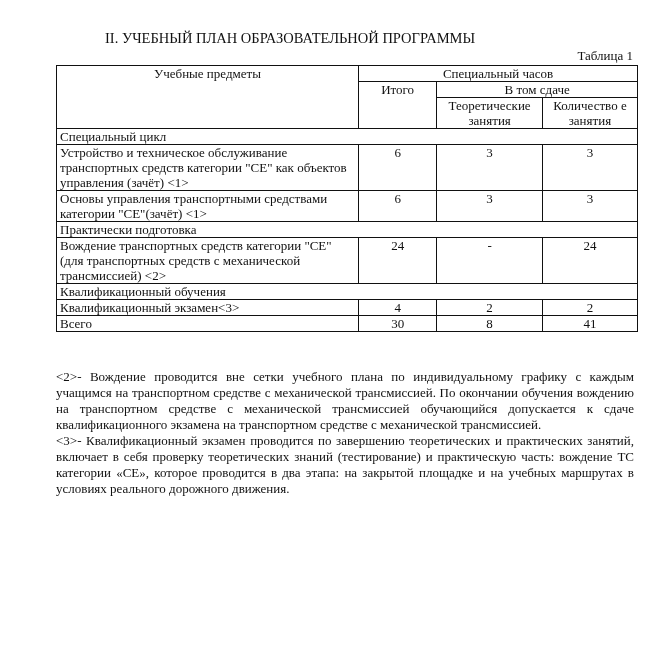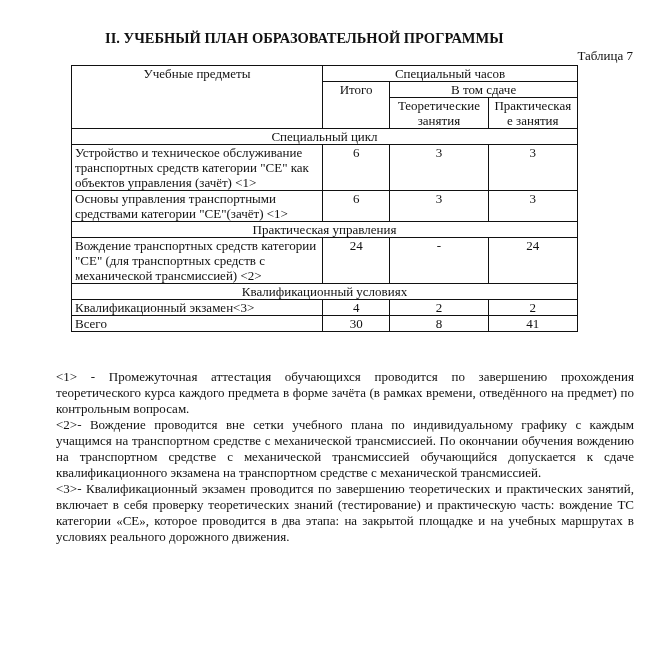--- a/index.html
+++ b/index.html
@@ -3,119 +3,118 @@
 <meta charset="utf-8">
 <style>
   html, body { margin: 0; padding: 0; background: #ffffff; }
   body {
     width: 659px; height: 664px; position: relative; overflow: hidden;
     font-family: "Liberation Serif", "DejaVu Serif", serif;
     color: #111111;
   }
   .title {
     position: absolute; left: 105px; top: 30px;
-    font-size: 14.5px; font-weight: bold; letter-spacing: 0px;
+    font-size: 14.5px; font-weight: normal; letter-spacing: 0px;
     white-space: nowrap;
   }
   .table-caption {
     position: absolute; right: 26px; top: 48px;
     font-size: 13px; white-space: nowrap;
   }
   table.plan {
     position: absolute; left: 56px; top: 65px;
-    width: 507px;
+    width: 582px;
     border-collapse: collapse;
-    font-size: 13px; line-height: 15px; margin-left: 15px;
+    font-size: 13px; line-height: 15px;
   }
   table.plan td {
     border: 1px solid #111111;
     padding: 0 3px;
     vertical-align: top;
   }
   .c { text-align: center; }
   .col-subject { width: 289px; }
   .col-total { width: 75px; }
   .col-theory { width: 101px; }
   .col-practice { width: 91px; }
-  .section td { text-align: center; }
+  .section td { }
   .notes {
     position: absolute; left: 56px; top: 369px; width: 578px;
     font-size: 13px; line-height: 16px; text-align: justify;
   }
   .notes p { margin: 0; }
 </style>
 </head>
 <body>
 
 <div class="title">II. УЧЕБНЫЙ ПЛАН ОБРАЗОВАТЕЛЬНОЙ ПРОГРАММЫ</div>
-<div class="table-caption">Таблица 7</div>
+<div class="table-caption">Таблица 1</div>
 
 <table class="plan">
   <colgroup>
     <col class="col-subject">
       <col class="col-total">
       <col class="col-theory">
       <col class="col-practice">
   </colgroup>
   <tbody>
       <tr>
     <td rowspan="3" class="c">Учебные предметы</td>
     <td colspan="3" class="c">Специальный часов</td>
   </tr>
   <tr>
     <td rowspan="2" class="c">Итого</td>
     <td colspan="2" class="c">В том сдаче</td>
   </tr>
   <tr>
     <td class="c">Теоретические занятия</td>
-    <td class="c">Практическая е занятия</td>
+    <td class="c">Количество е занятия</td>
   </tr>
 
   <tr class="section">
     <td colspan="4">Специальный цикл</td>
   </tr>
   <tr>
     <td>Устройство и техническое обслуживание транспортных средств категории "CE" как объектов управления (зачёт) &lt;1&gt;</td>
     <td class="c">6</td>
     <td class="c">3</td>
     <td class="c">3</td>
   </tr>
   <tr>
     <td>Основы управления транспортными средствами категории "CE"(зачёт) &lt;1&gt;</td>
     <td class="c">6</td>
     <td class="c">3</td>
     <td class="c">3</td>
   </tr>
 
   <tr class="section">
-    <td colspan="4">Практическая управления</td>
+    <td colspan="4">Практически подготовка</td>
   </tr>
   <tr>
     <td>Вождение транспортных средств категории "CE" (для транспортных средств с механической трансмиссией) &lt;2&gt;</td>
     <td class="c">24</td>
     <td class="c">-</td>
     <td class="c">24</td>
   </tr>
 
   <tr class="section">
-    <td colspan="4">Квалификационный условиях</td>
+    <td colspan="4">Квалификационный обучения</td>
   </tr>
   <tr>
     <td>Квалификационный экзамен&lt;3&gt;</td>
     <td class="c">4</td>
     <td class="c">2</td>
     <td class="c">2</td>
   </tr>
 
   <tr>
     <td>Всего</td>
     <td class="c">30</td>
     <td class="c">8</td>
     <td class="c">41</td>
   </tr>
 </tbody>
   </table>
 
 <div class="notes">
-  <p>&lt;1&gt; - Промежуточная аттестация обучающихся проводится по завершению прохождения теоретического курса каждого предмета в форме зачёта (в рамках времени, отведённого на предмет) по контрольным вопросам.</p>
   <p>&lt;2&gt;- Вождение проводится вне сетки учебного плана по индивидуальному графику с каждым учащимся на транспортном средстве с механической трансмиссией. По окончании обучения вождению на транспортном средстве с механической трансмиссией обучающийся допускается к сдаче квалификационного экзамена на транспортном средстве с механической трансмиссией.</p>
   <p>&lt;3&gt;- Квалификационный экзамен проводится по завершению теоретических и практических занятий, включает в себя проверку теоретических знаний (тестирование) и практическую часть: вождение ТС категории «CE», которое проводится в два этапа: на закрытой площадке и на учебных маршрутах в условиях реального дорожного движения.</p>
 </div>
 
 </body></html>

